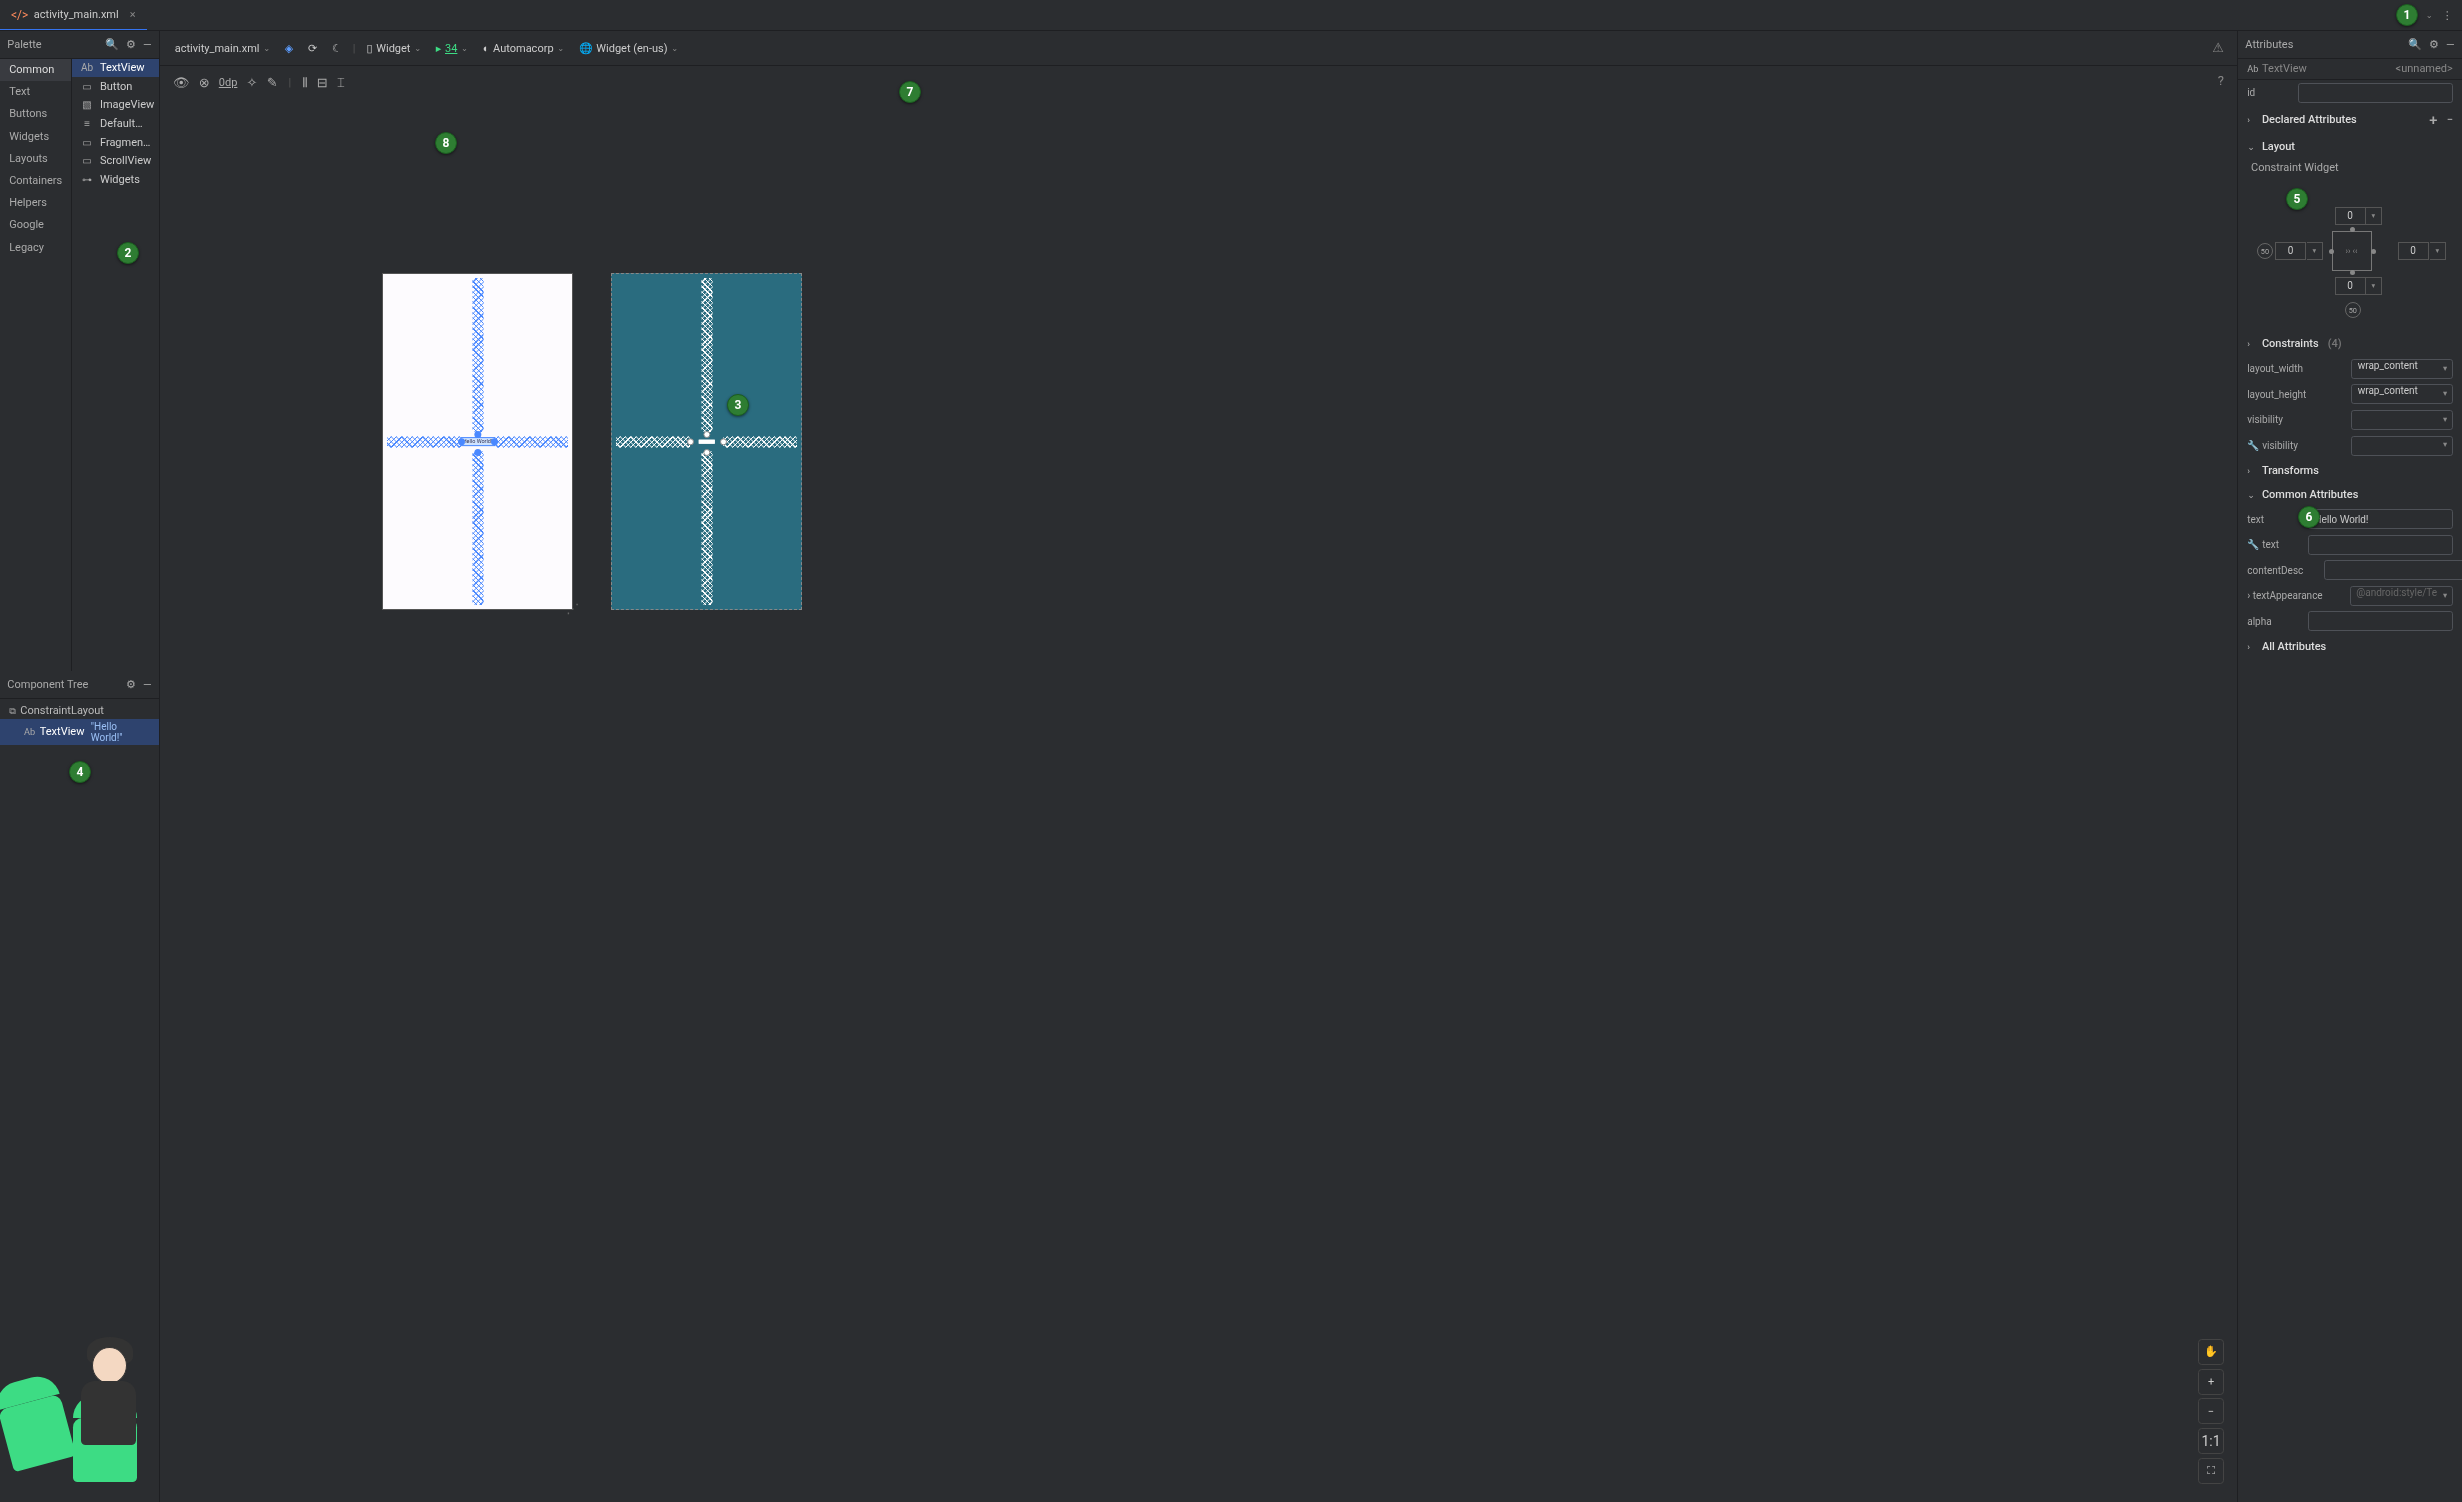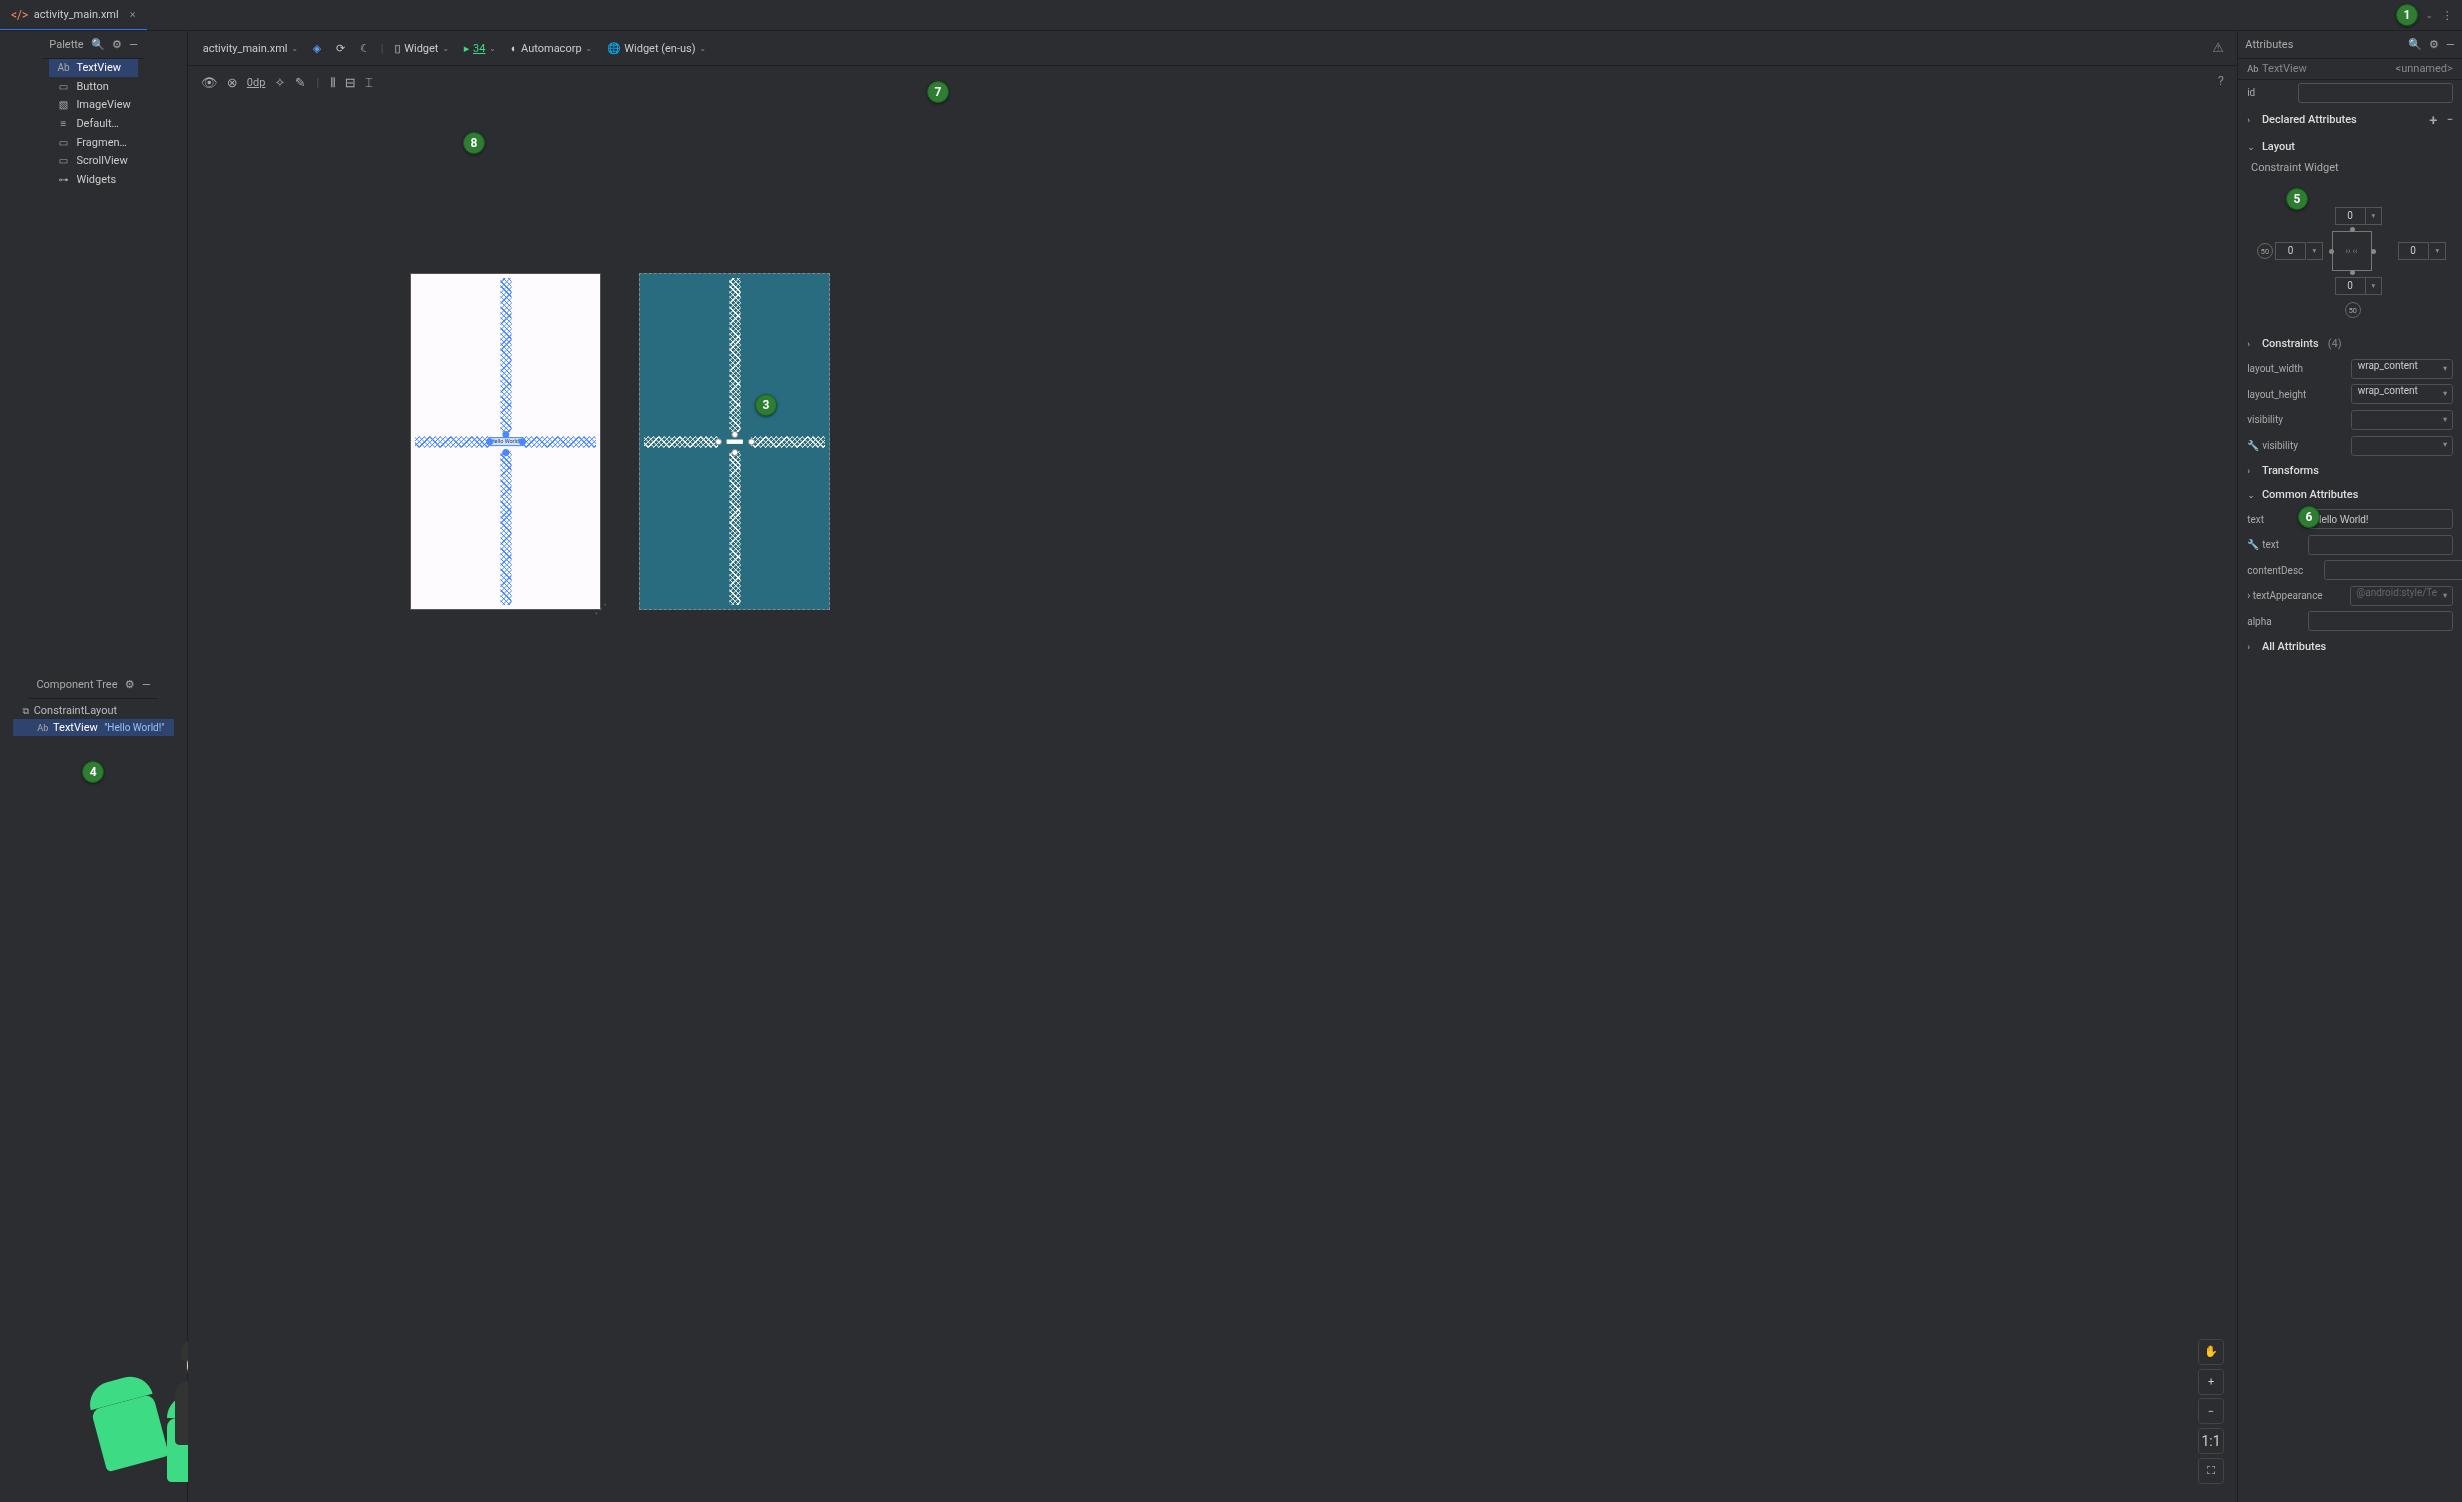--- a/index.html
+++ b/index.html
@@ -12,21 +12,21 @@
 .tab { display: flex; align-items: center; gap: 5.5px; padding: 0 11px; height: 100%; border-bottom: 1.8px solid #3574f0; color: #ccc; }
 .tab .icon { color: #ff8b5c; font-size: 12px; }
 .tab-close { color: #888; margin-left: 5.5px; cursor: pointer; }
 .tab-bar-right { margin-left: auto; display: flex; align-items: center; gap: 9.2px; padding-right: 9.2px; }
 .tab-bar-icon { color: #aaa; cursor: pointer; }
 
 
 .main { flex: 1; display: flex; overflow: hidden; }
 
 
-.left-col { width: 188px; display: flex; flex-direction: column; border-right: 0.9px solid #1e1f22; background: #2b2d30; align-items: center; }
+.left-col { width: 160px; display: flex; flex-direction: column; border-right: 0.9px solid #1e1f22; background: #2b2d30; }
 .panel-header { display: flex; align-items: center; height: 27.5px; padding: 0 7.3px; border-bottom: 0.9px solid #1e1f22; color: #aaa; }
 .panel-header .title { flex: 1; font-size: 11px; }
 .panel-header .icon { color: #aaa; margin-left: 7.3px; cursor: pointer; }
 
 .palette-body { flex: 1; display: flex; overflow: hidden; }
 .palette-cats { width: 88px; border-right: 0.9px solid #1e1f22; }
 .palette-cat { padding: 4.6px 9.2px; color: #aaa; cursor: pointer; }
 .palette-cat.selected { background: #393b40; color: #ddd; }
 .palette-items { flex: 1; }
 .palette-item { display: flex; align-items: center; gap: 5.5px; padding: 2.8px 7.3px; color: #ccc; cursor: pointer; }
@@ -163,20 +163,31 @@
 
     <div class="left-col">
 
       <div class="panel-header">
         <span class="title">Palette</span>
         <span class="icon">🔍</span>
         <span class="icon">⚙</span>
         <span class="icon">—</span>
       </div>
       <div class="palette-body" style="height:339px; position:relative;">
+        <div class="palette-cats" id="palette-cats">
+            <div class="palette-cat selected">Common</div>
+            <div class="palette-cat">Text</div>
+            <div class="palette-cat">Buttons</div>
+            <div class="palette-cat">Widgets</div>
+            <div class="palette-cat">Layouts</div>
+            <div class="palette-cat">Containers</div>
+            <div class="palette-cat">Helpers</div>
+            <div class="palette-cat">Google</div>
+            <div class="palette-cat">Legacy</div>
+          </div>
         <div class="palette-items" id="palette-items">
             <div class="palette-item selected">
               <span class="palette-item-icon">Ab</span>
               <span>TextView</span>
             </div>
             <div class="palette-item">
               <span class="palette-item-icon">▭</span>
               <span>Button</span>
             </div>
             <div class="palette-item">

